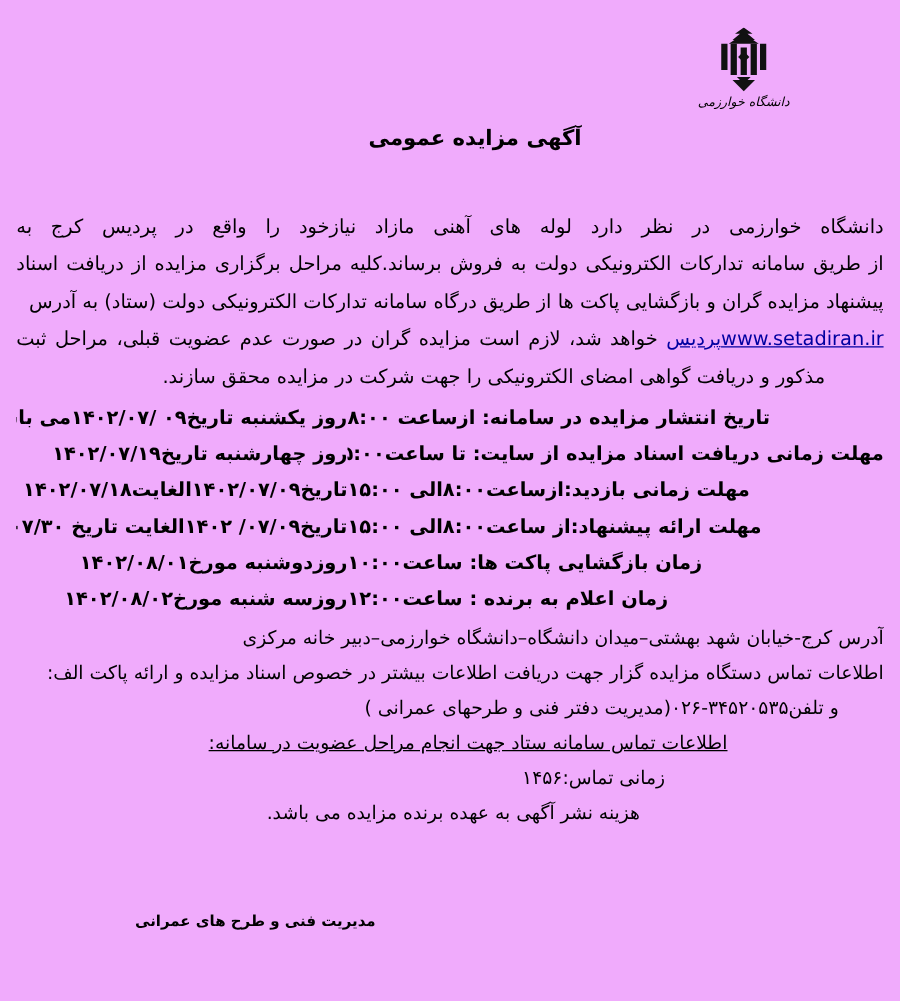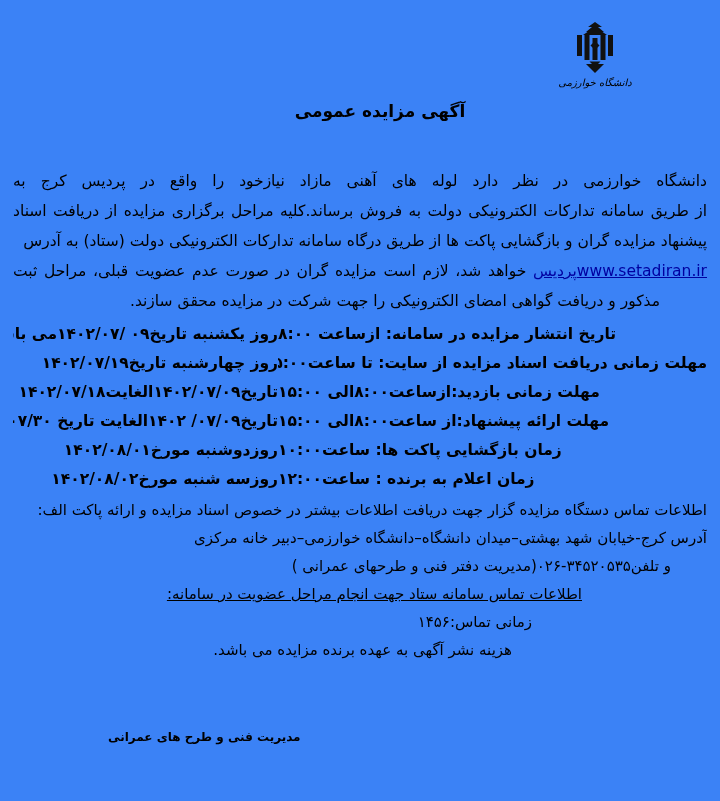--- a/index.html
+++ b/index.html
@@ -4,21 +4,21 @@
 <style>
   html, body {
     margin: 0;
     padding: 0;
     background: #ffffff;
   }
   .page {
     position: relative;
     width: 720px;
     height: 801px;
-    background: #3b82f6;
+    background: #f0abfc;
     color: #000000;
     font-family: "DejaVu Sans", "Liberation Sans", sans-serif;
     direction: rtl;
     overflow: hidden;
   }
 
   
   .logo {
     position: absolute;
     top: 22px;
@@ -154,22 +154,22 @@
       <div class="slabel">زمان بازگشایی پاکت ها: ساعت۱۰:۰۰</div>
       <div class="svalue">روزدوشنبه مورخ۱۴۰۲/۰۸/۰۱</div>
     </div>
     <div class="srow">
       <div class="slabel">زمان اعلام به برنده : ساعت۱۲:۰۰</div>
       <div class="svalue">روزسه شنبه مورخ۱۴۰۲/۰۸/۰۲</div>
     </div>
   </div>
 
   <div class="contact">
+    <div>آدرس کرج-خیابان شهد بهشتی–میدان دانشگاه–دانشگاه خوارزمی–دبیر خانه مرکزی</div>
     <div>اطلاعات تماس دستگاه مزایده گزار جهت دریافت اطلاعات بیشتر در خصوص اسناد مزایده و ارائه پاکت الف:</div>
-    <div>آدرس کرج-خیابان شهد بهشتی–میدان دانشگاه–دانشگاه خوارزمی–دبیر خانه مرکزی</div>
     <div class="ind36">و تلفن۳۴۵۲۰۵۳۵-۰۲۶(مدیریت دفتر فنی و طرحهای عمرانی )</div>
     <div class="ind125">اطلاعات تماس سامانه ستاد جهت انجام مراحل عضویت در سامانه:</div>
     <div class="ind175">زمانی تماس:۱۴۵۶</div>
     <div class="ind195">هزینه نشر آگهی به عهده برنده مزایده می باشد.</div>
   </div>
 
   <div class="signature">مدیریت فنی و طرح های عمرانی</div>
 
 </div>
 

